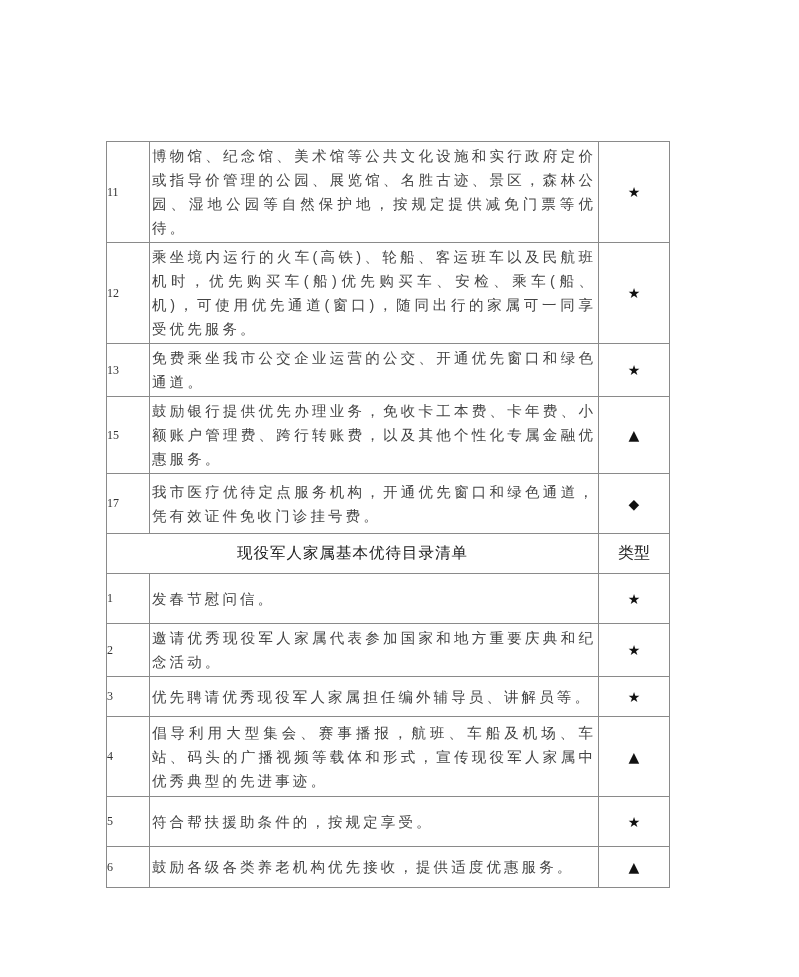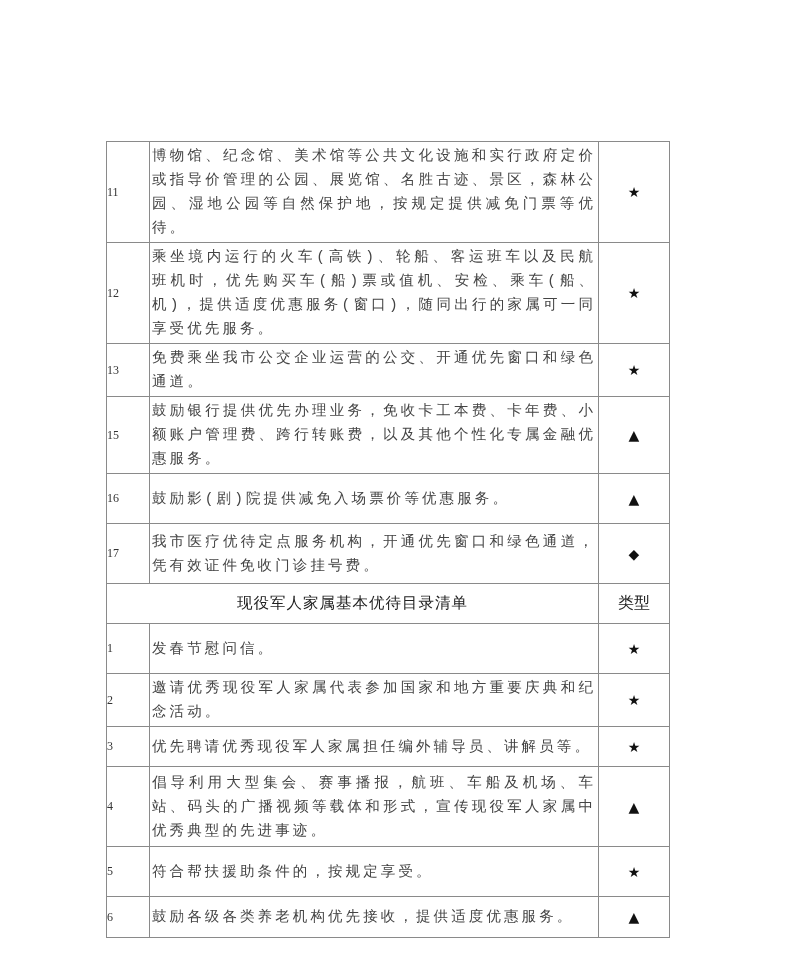--- a/index.html
+++ b/index.html
@@ -3,53 +3,48 @@
   <meta charset="utf-8">
   <style>
     html, body { margin:0; padding:0; background:#ffffff; }
     body { width:799px; height:977px; position:relative; overflow:hidden;
       font-family:"DejaVu Serif","Liberation Serif",serif; color:#222; }
     table { position:absolute; left:106px; top:141px; width:557px;
       border-collapse:collapse; table-layout:fixed; }
     td { border:1.3px solid #8a8a8a; padding:0; vertical-align:middle; }
     td.num { width:42px; text-align:left; font-family:"Liberation Serif",serif; font-size:12px; color:#333; }
     td.text { width:444px; padding:2px 2px 2px 2px; font-size:14.5px; line-height:24px; letter-spacing:3.1px; color:#444;
-      font-family:Liberation Mono, monospace; font-weight:300; text-align:justify; }
+      font-family:Liberation Sans, sans-serif; font-weight:300; text-align:justify; }
     td.type { width:70px; text-align:center; font-size:14px; color:#111; }
     td.header { text-align:center; font-size:15.5px; letter-spacing:1px; color:#222; font-family:"DejaVu Sans",sans-serif; }
     td.header-type { text-align:center; font-size:16px; color:#222; font-family:"DejaVu Sans",sans-serif; }
   </style>
 </head>
 <body>
 
 <table>
   <tbody id="tbody">
       <tr style="height: 76px;">
         <td class="num">11</td>
         <td class="text">博物馆、纪念馆、美术馆等公共文化设施和实行政府定价或指导价管理的公园、展览馆、名胜古迹、景区，森林公园、湿地公园等自然保护地，按规定提供减免门票等优待。</td>
         <td class="type">★</td>
       </tr>
       <tr style="height: 75px;">
         <td class="num">12</td>
-        <td class="text">乘坐境内运行的火车(高铁)、轮船、客运班车以及民航班机时，优先购买车(船)票或值机、安检、乘车(船、机)，提供适度优惠服务(窗口)，随同出行的家属可一同享受优先服务。</td>
+        <td class="text">乘坐境内运行的火车(高铁)、轮船、客运班车以及民航班机时，优先购买车(船)优先购买车、安检、乘车(船、机)，可使用优先通道(窗口)，随同出行的家属可一同享受优先服务。</td>
         <td class="type">★</td>
       </tr>
       <tr style="height: 47px; margin-top: 44px;">
         <td class="num">13</td>
         <td class="text">免费乘坐我市公交企业运营的公交、开通优先窗口和绿色通道。</td>
         <td class="type">★</td>
       </tr>
       <tr style="height: 68px;">
         <td class="num">15</td>
         <td class="text">鼓励银行提供优先办理业务，免收卡工本费、卡年费、小额账户管理费、跨行转账费，以及其他个性化专属金融优惠服务。</td>
-        <td class="type">▲</td>
-      </tr>
-      <tr style="height: 50px;">
-        <td class="num">16</td>
-        <td class="text">鼓励影(剧)院提供减免入场票价等优惠服务。</td>
         <td class="type">▲</td>
       </tr>
       <tr style="height: 60px; margin-left: 39px;">
         <td class="num">17</td>
         <td class="text">我市医疗优待定点服务机构，开通优先窗口和绿色通道，凭有效证件免收门诊挂号费。</td>
         <td class="type">◆</td>
       </tr>
       <tr style="height: 40px;">
         <td colspan="2" class="header">现役军人家属基本优待目录清单</td>
         <td class="header-type">类型</td>

